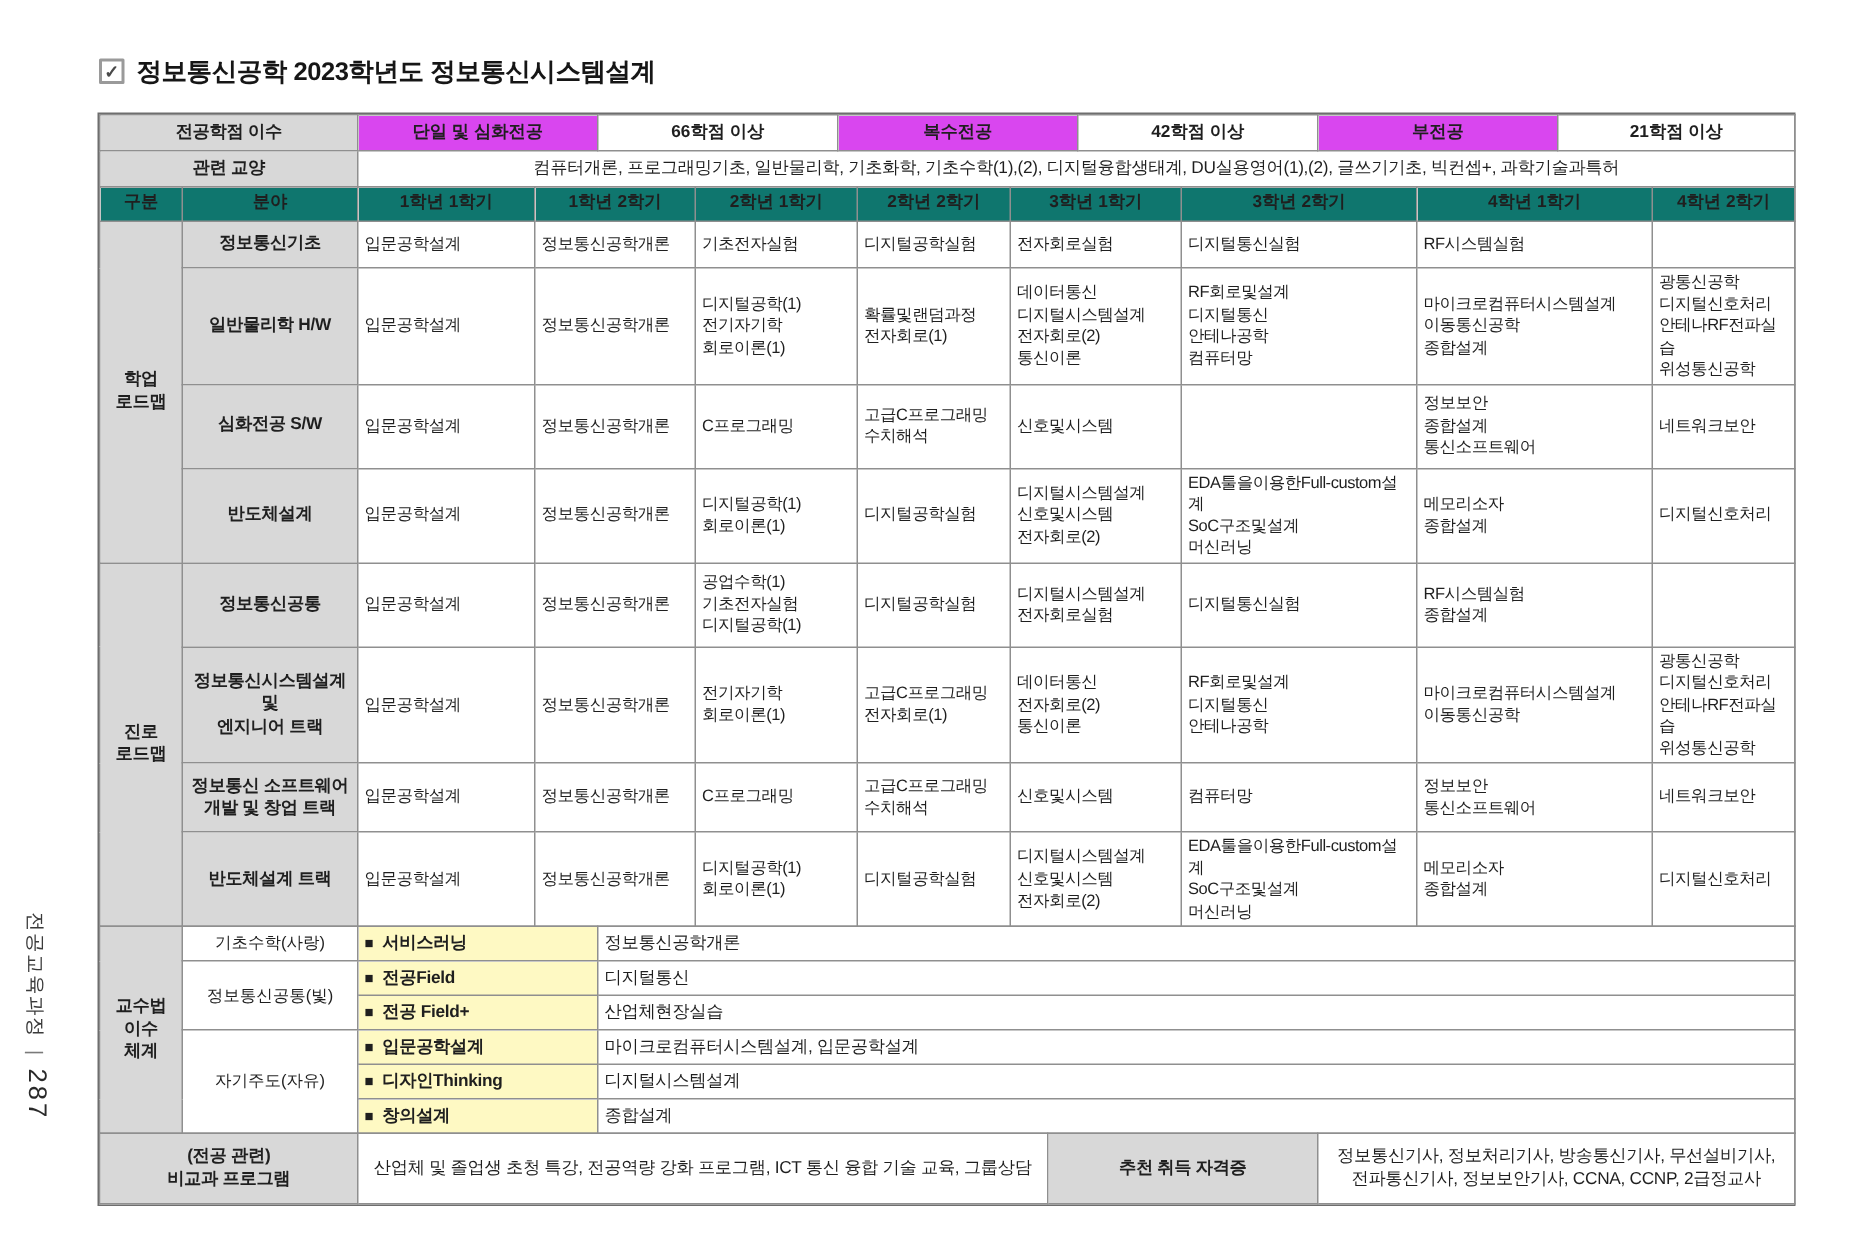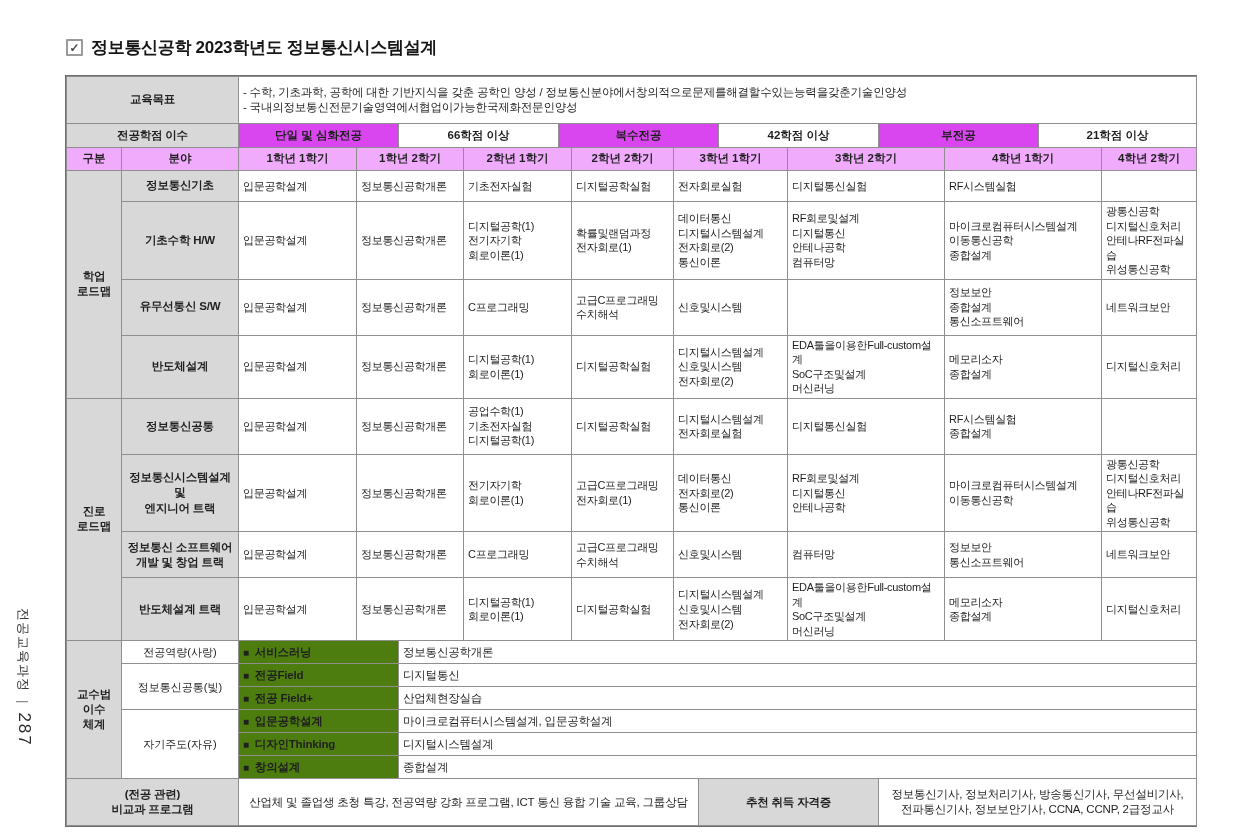--- a/index.html
+++ b/index.html
@@ -27,28 +27,28 @@
   
   .tables{position:absolute;left:65px;top:75px;width:1130px;border:1px solid #6e6e6e;}
   table{border-collapse:collapse;table-layout:fixed;width:1130px;}
   table + table{margin-top:-1px;}
   td,th{
     border:1px solid #8f8f8f;padding:2px 4px;vertical-align:middle;
     font-size:11px;line-height:1.32;overflow:hidden;
   }
   .g{background:#d946ef;}
   .lab{background:#d8d8d8;text-align:center;font-weight:bold;font-size:11.5px;letter-spacing:-0.2px;}
-  .hd{background:#f0abfc;text-align:center;font-weight:bold;font-size:11.5px;}
+  .hd{background:#0f766e;text-align:center;font-weight:bold;font-size:11.5px;}
   .course{text-align:left;white-space:pre-line;letter-spacing:-0.3px;}
   .ctr{text-align:center;}
   .pre{white-space:pre-line;}
   .goal{font-size:11.5px;letter-spacing:-0.2px;}
   .cred{font-weight:bold;text-align:center;font-size:11.5px;}
   .blt{margin-right:6px;font-size:10px;}
-  .method{font-weight:bold;background:#4d7c0f;font-size:11.5px;letter-spacing:-0.2px;}
+  .method{font-weight:bold;background:#fef9c3;font-size:11.5px;letter-spacing:-0.2px;}
   .val{text-align:left;font-size:11.5px;letter-spacing:-0.2px;}
   tr.h42 td{height:42px;} tr.h23 td{height:19px;margin-left:44px;} tr.h22 td{height:18px;}
   tr.h30 td{height:26px;} tr.h75 td{height:71px;} tr.h55 td{height:51px;}
   tr.h65 td{height:61px;} tr.h45 td{height:41px;} tr.h60 td{height:56px;}
   tr.h46 td{height:42px;}
 </style>
 </head>
 <body>
 
 <div class="side">
@@ -66,33 +66,32 @@
     <colgroup>
         <col style="width:172px">
         <col style="width:160px">
         <col style="width:160px">
         <col style="width:160px">
         <col style="width:160px">
         <col style="width:160px">
         <col style="width:158px">
       </colgroup>
     <tbody>
-        <tr class="h42">
-      <td class="lab">교육목표</td>
-      <td colspan="6" class="goal pre">- 수학, 기초과학, 공학에 대한 기반지식을 갖춘 공학인 양성 / 정보통신분야에서창의적으로문제를해결할수있는능력을갖춘기술인양성
-- 국내의정보통신전문기술영역에서협업이가능한국제화전문인양성</td>
-    </tr>
     <tr class="h23">
       <td class="lab">전공학점 이수</td>
       <td class="cred g">단일 및 심화전공</td>
       <td class="cred">66학점 이상</td>
       <td class="cred g">복수전공</td>
       <td class="cred">42학점 이상</td>
       <td class="cred g">부전공</td>
       <td class="cred">21학점 이상</td>
+    </tr>
+    <tr class="h23">
+      <td class="lab">관련 교양</td>
+      <td colspan="6" class="ctr goal">컴퓨터개론, 프로그래밍기초, 일반물리학, 기초화학, 기초수학(1),(2), 디지털융합생태계, DU실용영어(1),(2), 글쓰기기초, 빅컨셉+, 과학기술과특허</td>
     </tr>
   </tbody>
     </table>
 
   <table>
     <colgroup>
         <col style="width:55px">
         <col style="width:117px">
         <col style="width:118px">
         <col style="width:107px">
@@ -124,21 +123,21 @@
       <td class="course">입문공학설계</td>
       <td class="course">정보통신공학개론</td>
       <td class="course">기초전자실험</td>
       <td class="course">디지털공학실험</td>
       <td class="course">전자회로실험</td>
       <td class="course">디지털통신실험</td>
       <td class="course">RF시스템실험</td>
       <td class="course"></td>
     </tr>
     <tr class="h75">
-      <td class="lab pre">기초수학 H/W</td>
+      <td class="lab pre">일반물리학 H/W</td>
       <td class="course">입문공학설계</td>
       <td class="course">정보통신공학개론</td>
       <td class="course">디지털공학(1)
 전기자기학
 회로이론(1)</td>
       <td class="course">확률및랜덤과정
 전자회로(1)</td>
       <td class="course">데이터통신
 디지털시스템설계
 전자회로(2)
@@ -149,21 +148,21 @@
 컴퓨터망</td>
       <td class="course">마이크로컴퓨터시스템설계
 이동통신공학
 종합설계</td>
       <td class="course">광통신공학
 디지털신호처리
 안테나RF전파실습
 위성통신공학</td>
     </tr>
     <tr class="h55">
-      <td class="lab pre">유무선통신 S/W</td>
+      <td class="lab pre">심화전공 S/W</td>
       <td class="course">입문공학설계</td>
       <td class="course">정보통신공학개론</td>
       <td class="course">C프로그래밍</td>
       <td class="course">고급C프로그래밍
 수치해석</td>
       <td class="course">신호및시스템</td>
       <td class="course"></td>
       <td class="course">정보보안
 종합설계
 통신소프트웨어</td>
@@ -265,21 +264,21 @@
         <col style="width:55px">
         <col style="width:117px">
         <col style="width:160px">
         <col style="width:798px">
       </colgroup>
     <tbody>
         <tr class="h22">
       <td rowspan="6" class="lab pre">교수법
 이수
 체계</td>
-      <td class="ctr">전공역량(사랑)</td>
+      <td class="ctr">기초수학(사랑)</td>
       <td class="method"><span class="blt">■</span><span>서비스러닝</span></td>
       <td class="val">정보통신공학개론</td>
     </tr>
     <tr class="h22">
       <td rowspan="2" class="ctr">정보통신공통(빛)</td>
       <td class="method"><span class="blt">■</span><span>전공Field</span></td>
       <td class="val">디지털통신</td>
     </tr>
     <tr class="h22">
       <td class="method"><span class="blt">■</span><span>전공 Field+</span></td>

